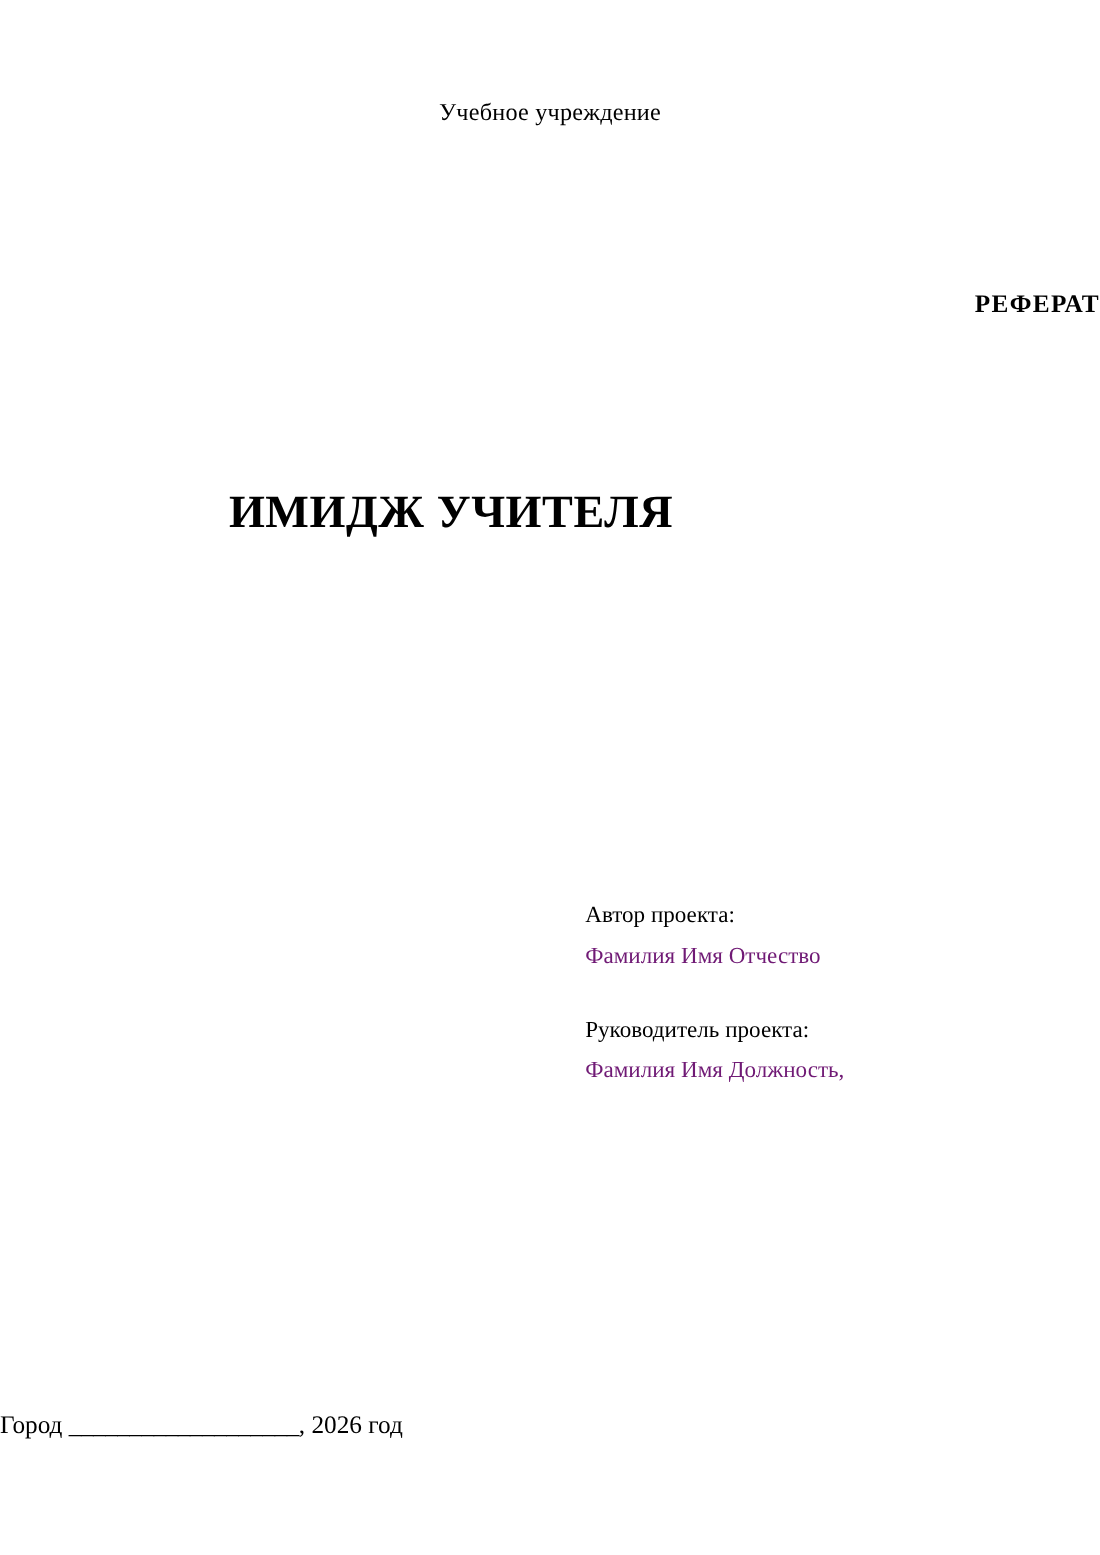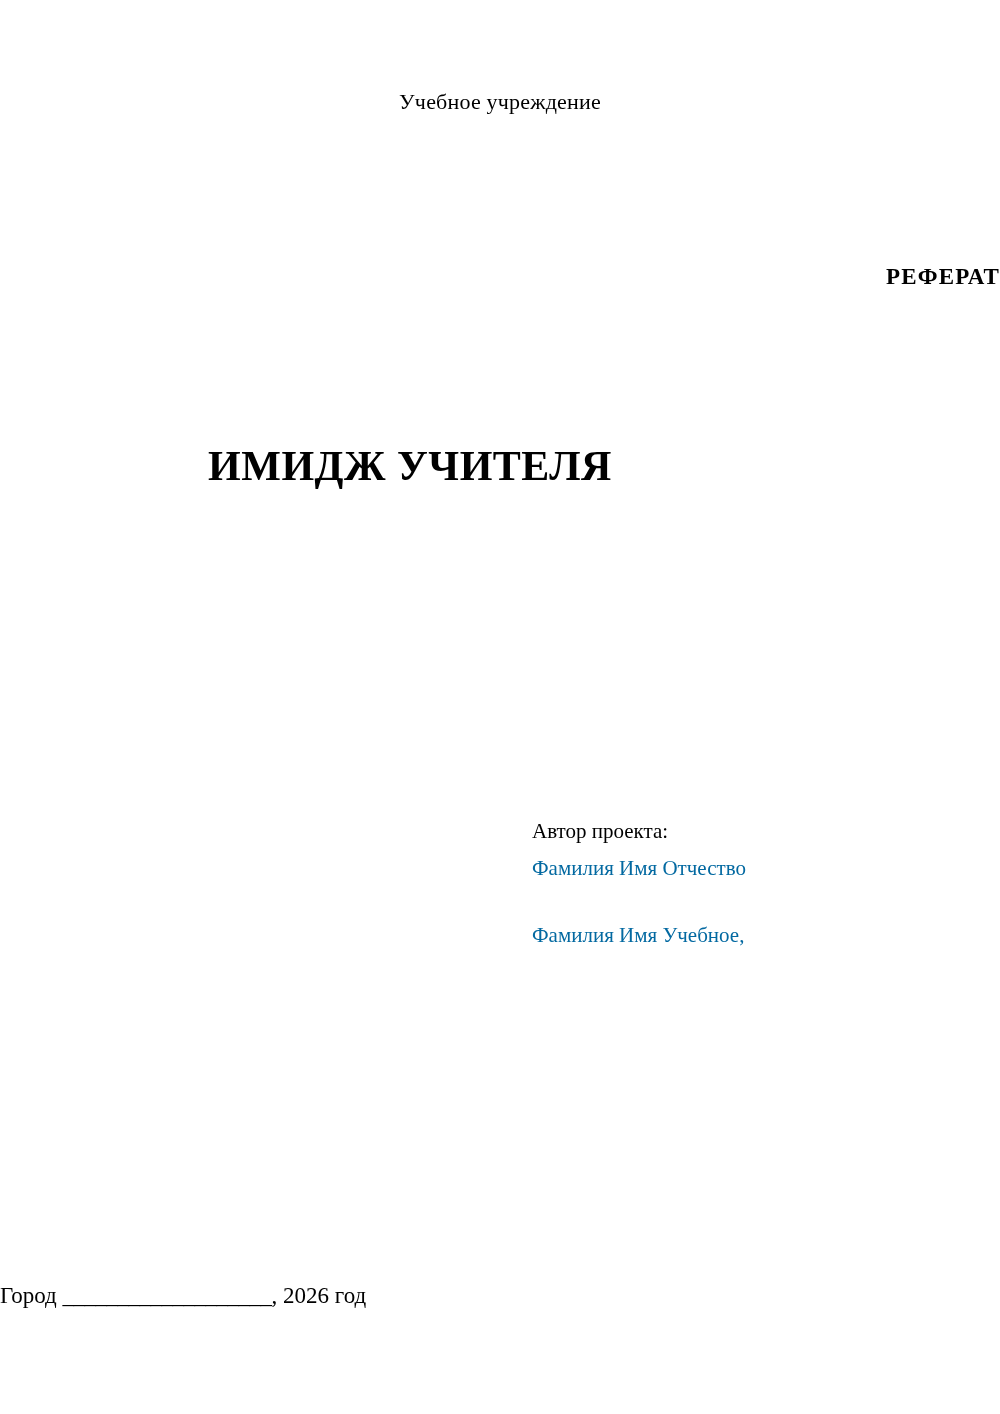--- a/index.html
+++ b/index.html
@@ -63,21 +63,21 @@
     margin-bottom: 30px;
   }
   .credit-label {
     font-size: 21px;
     color: #000000;
     line-height: 1.75;
     margin-top: 31px;
   }
   .credit-value {
     font-size: 21px;
-    color: #0369a1;
+    color: #701a75;
     line-height: 1.75;
   }
   .footer {
     position: absolute;
     top: 1283px;
     left: 0;
     width: 1000px;
     text-align: left;
     font-size: 23px;
   }
@@ -97,21 +97,22 @@
   <div class="title">ИМИДЖ УЧИТЕЛЯ</div>
 
   <div class="credits">
 
     <div class="credit-block">
       <div class="credit-label">Автор проекта:</div>
       <div class="credit-value">Фамилия Имя Отчество</div>
     </div>
 
     <div class="credit-block">
-      <div class="credit-value">Фамилия Имя Учебное,</div>
+      <div class="credit-label">Руководитель проекта:</div>
+      <div class="credit-value">Фамилия Имя Должность,</div>
     </div>
 
   </div>
 
   <div class="footer">
     <span>Город</span><span>&nbsp;</span><span class="blank">___________________</span><span>, 2026 год</span>
   </div>
 
 </div>
 

